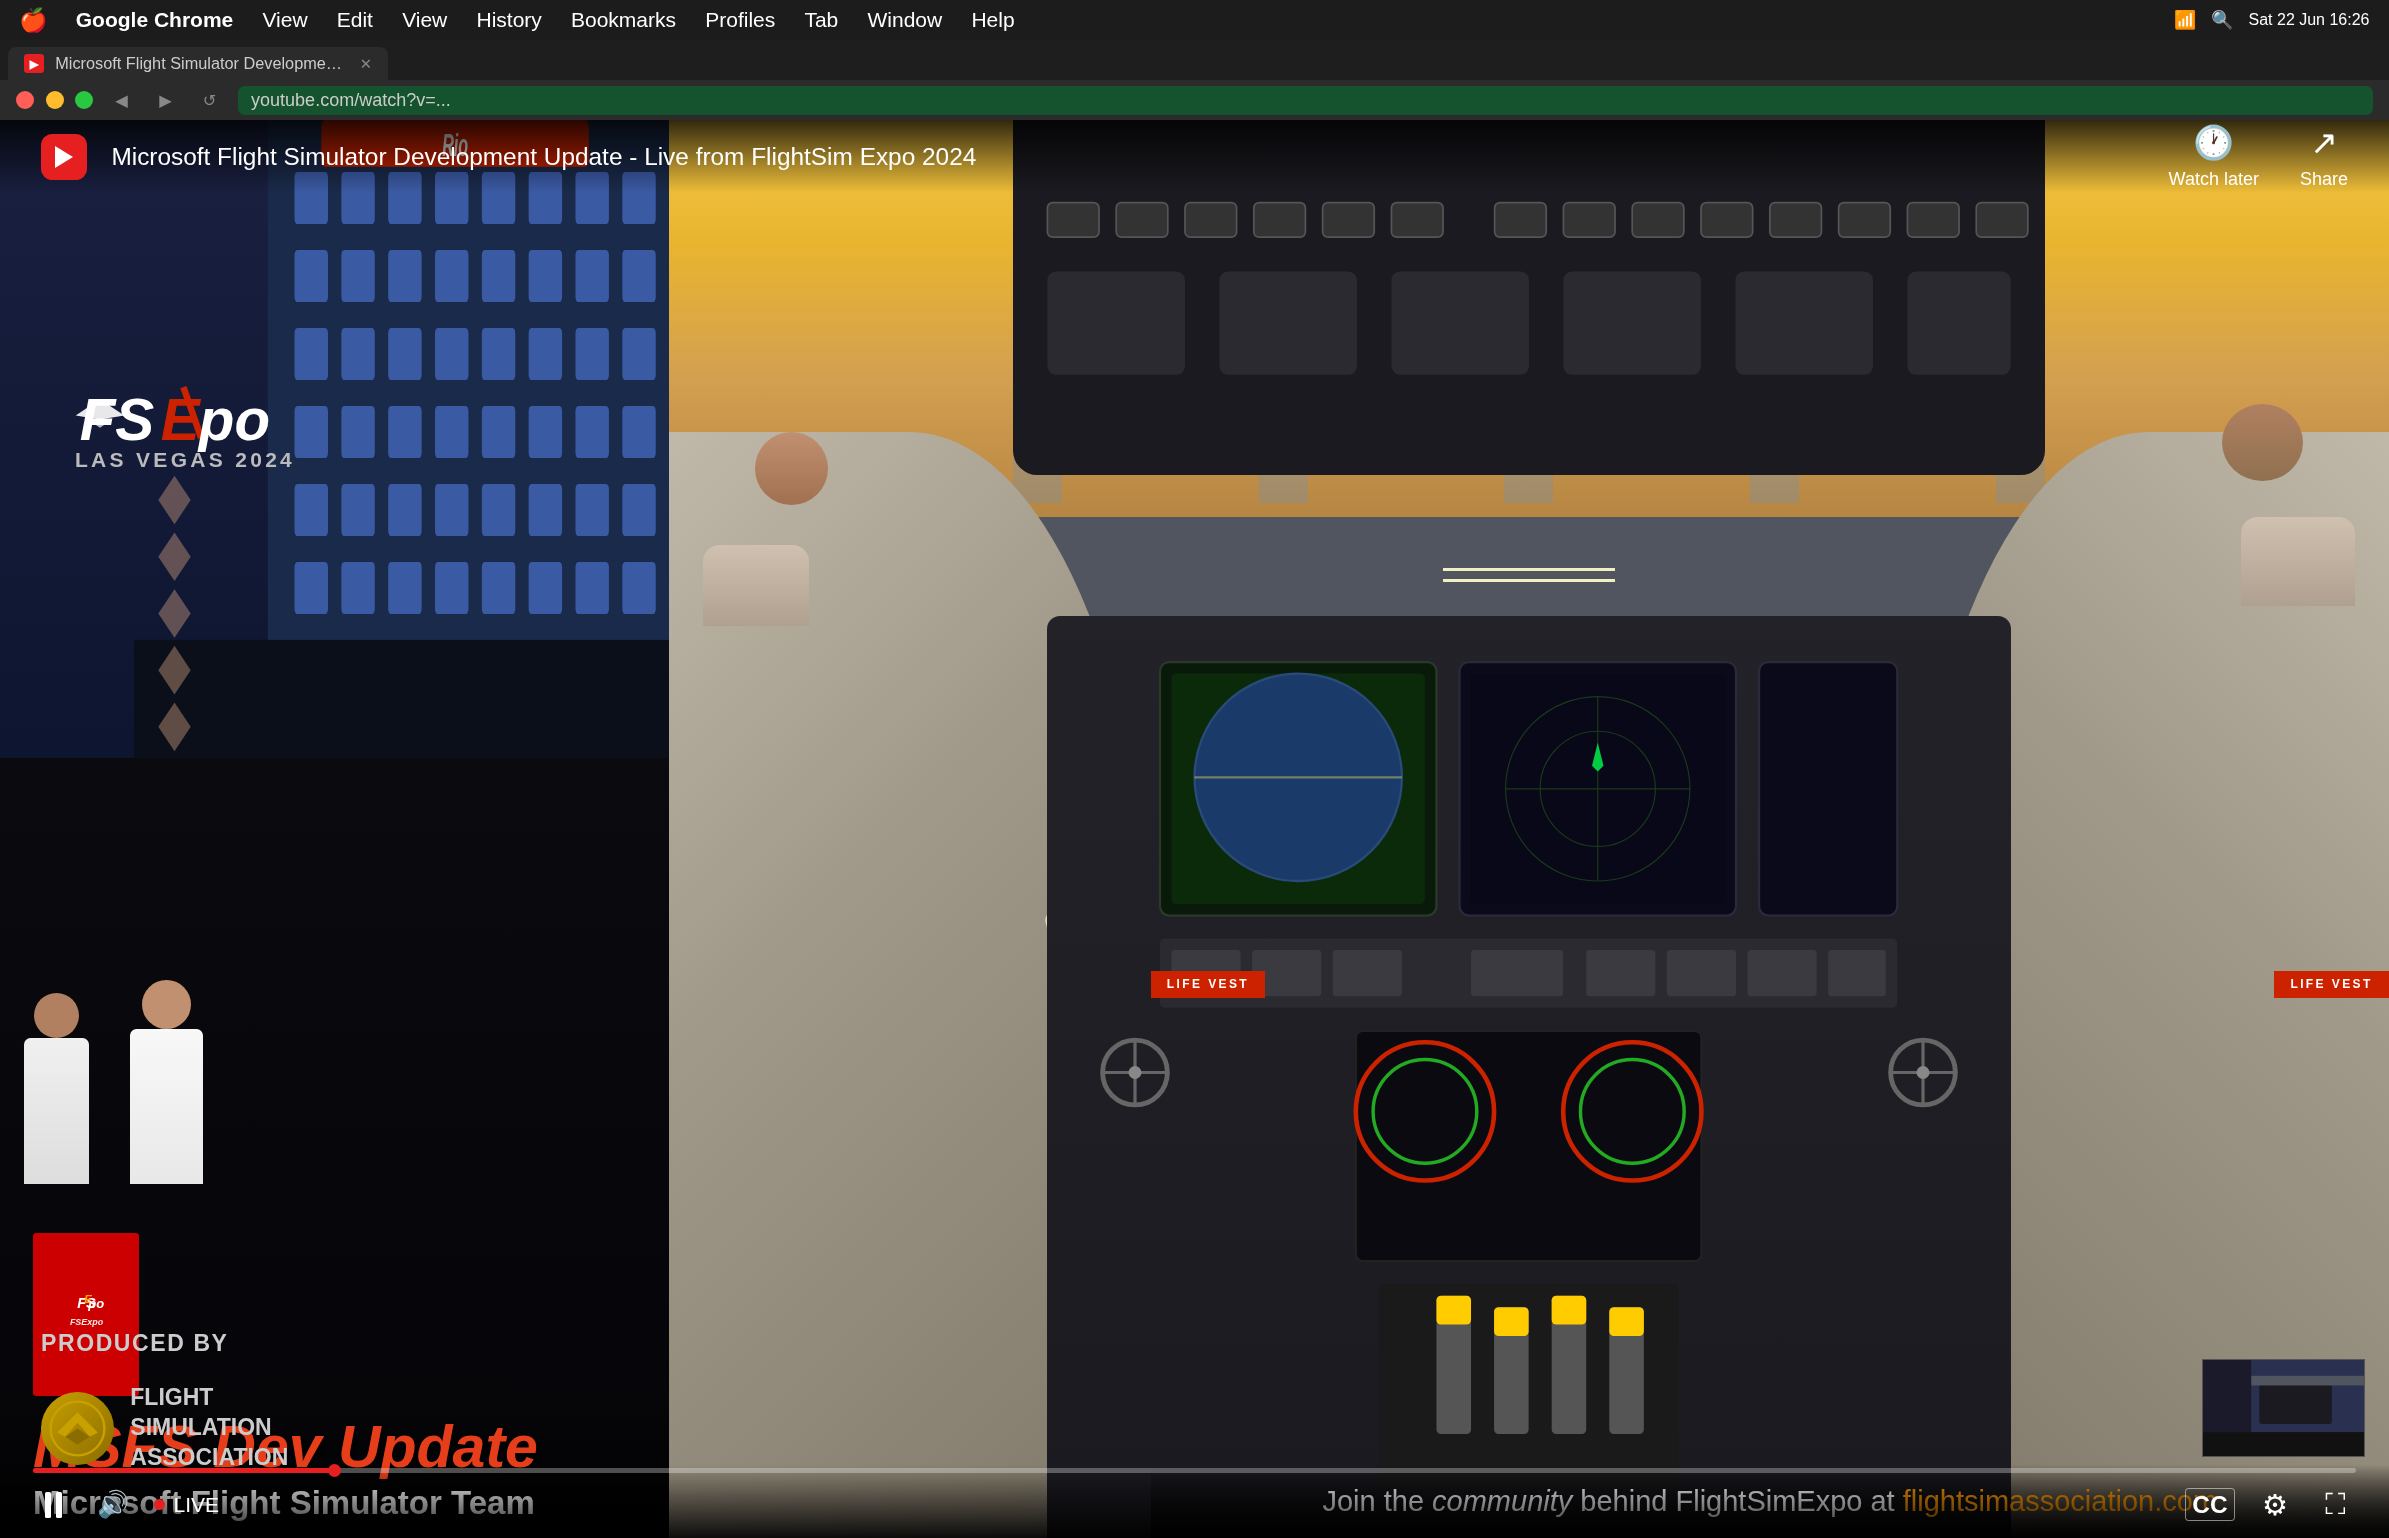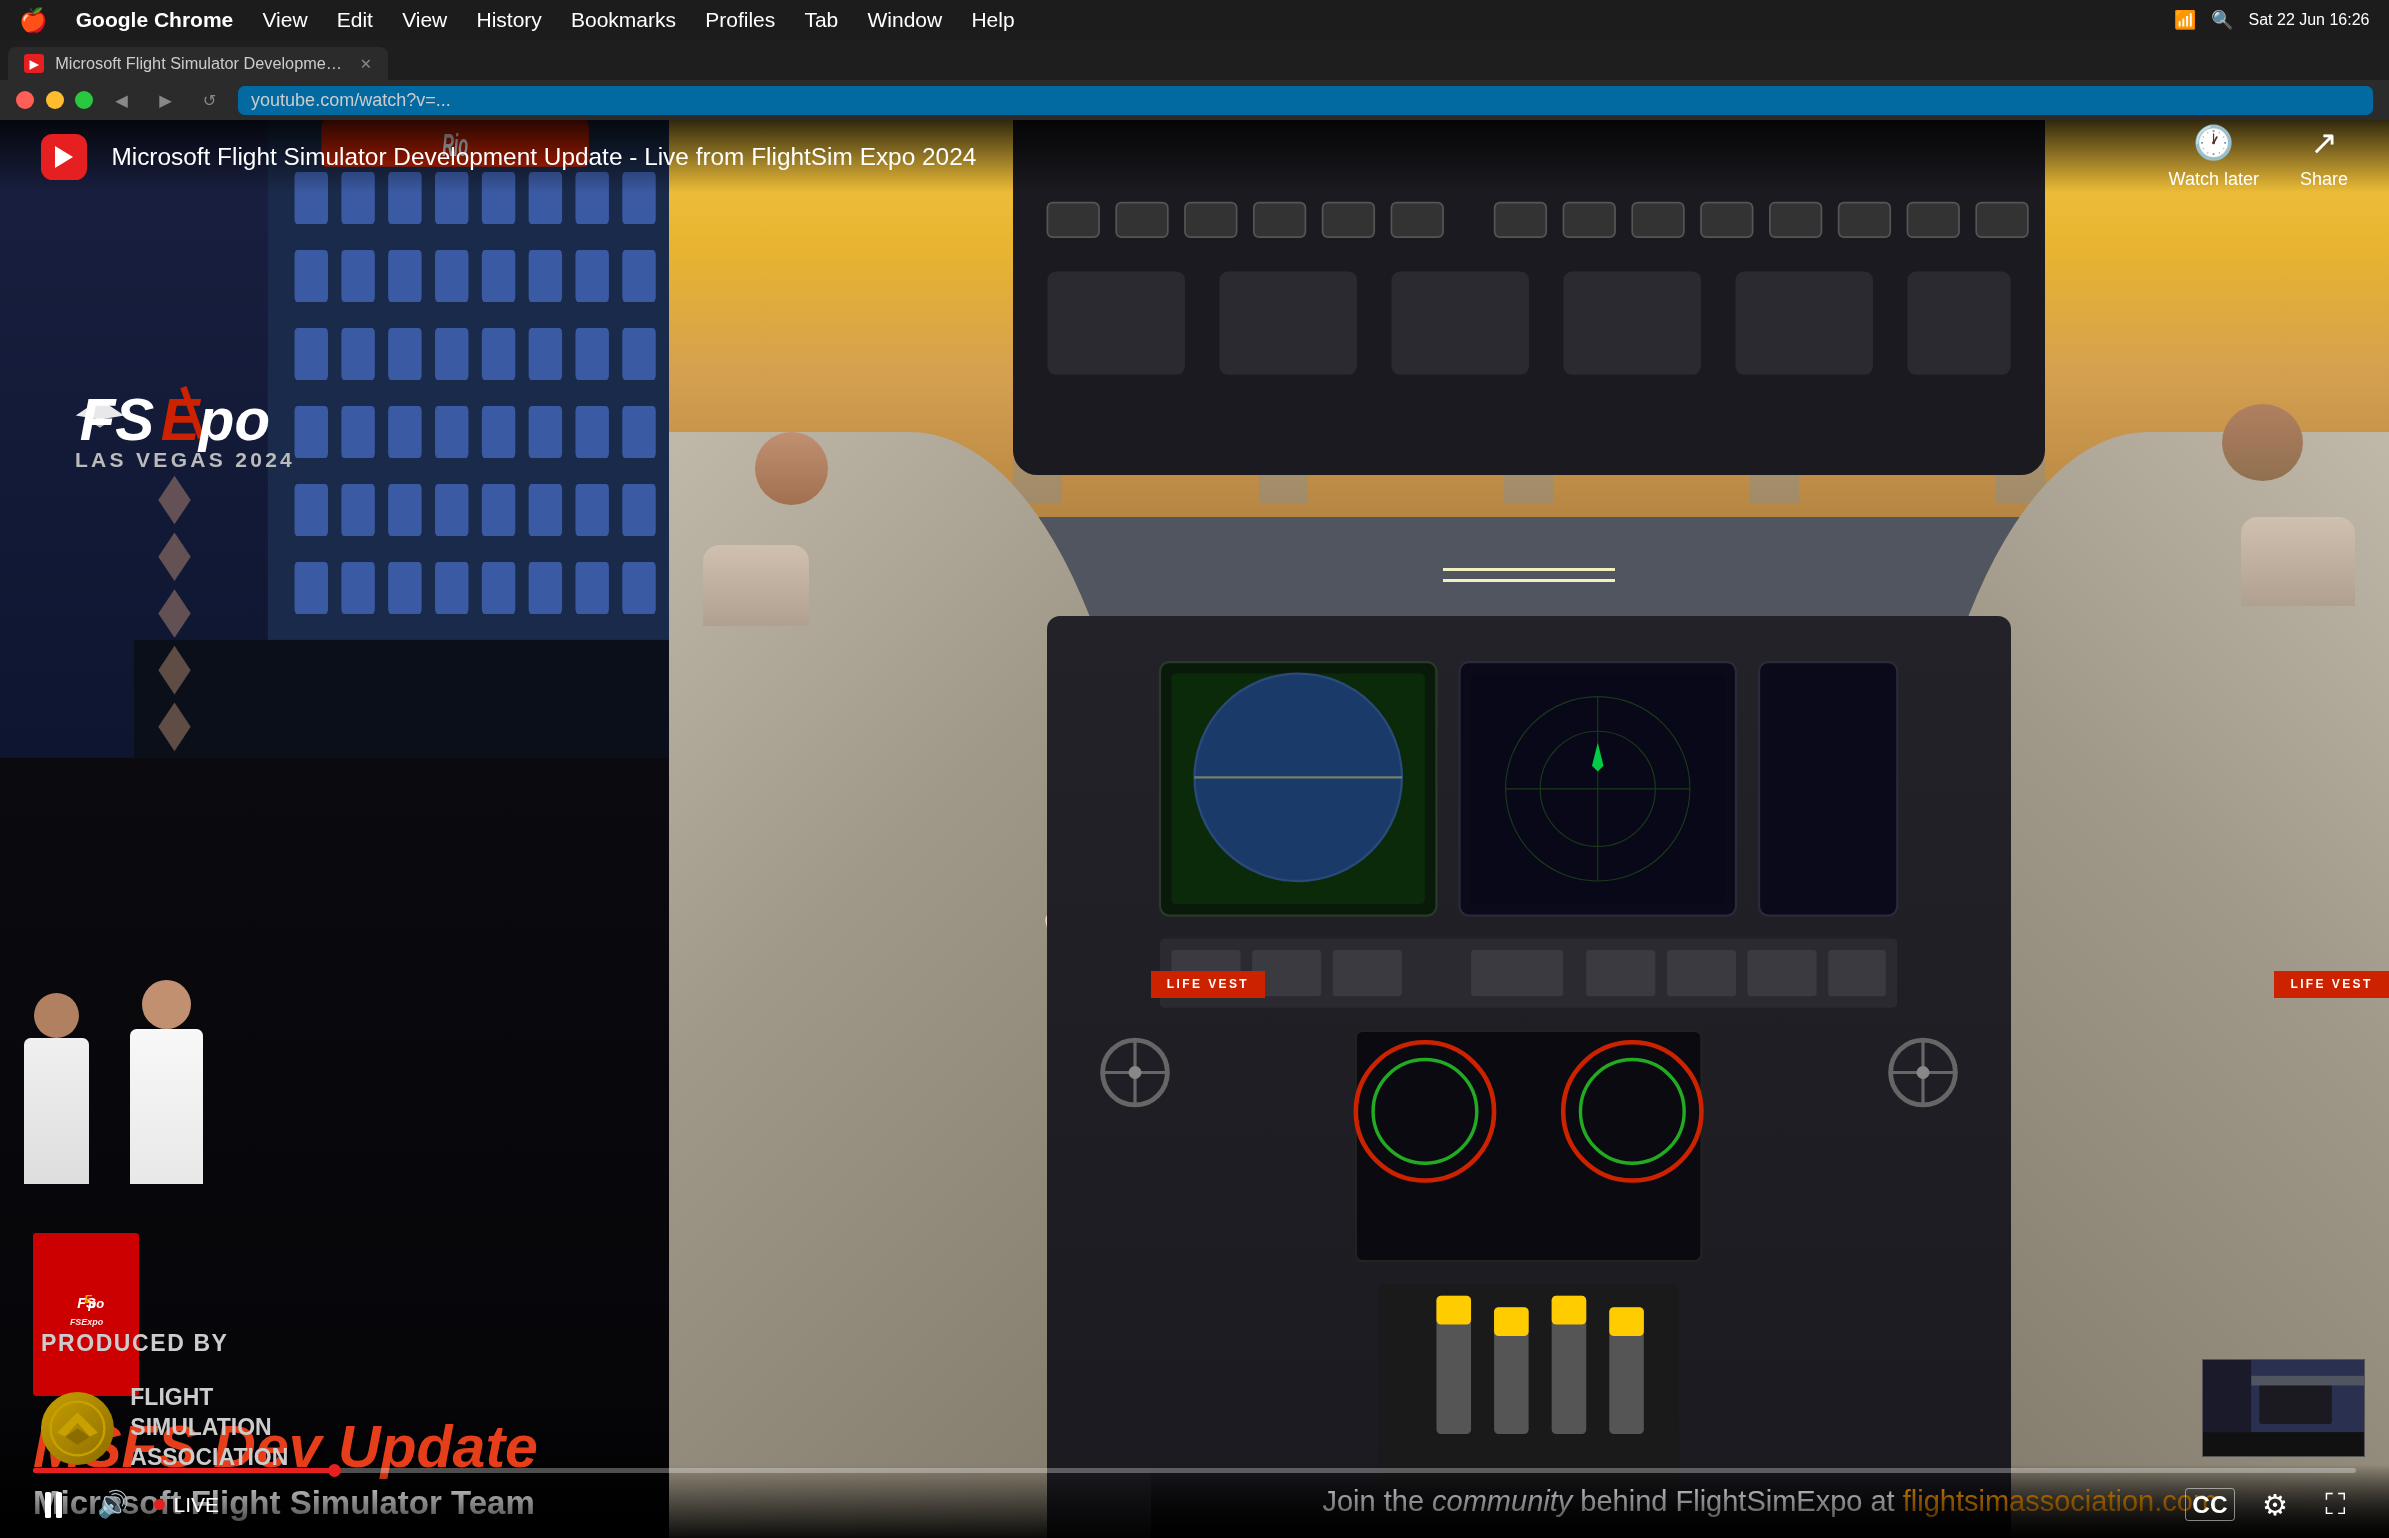--- a/index.html
+++ b/index.html
@@ -89,21 +89,21 @@
       align-items: center;
       justify-content: center;
       color: #888;
       font-size: 16.3px;
       cursor: pointer;
     }
 
     .address-bar {
       flex: 1;
       height: 29px;
-      background: #0369a1;
+      background: #14532d;
       border-radius: 6.5px;
       display: flex;
       align-items: center;
       padding: 14px 13px;
       color: #ccc;
       font-size: 18px;
     }
 
     
     #tab-bar {

